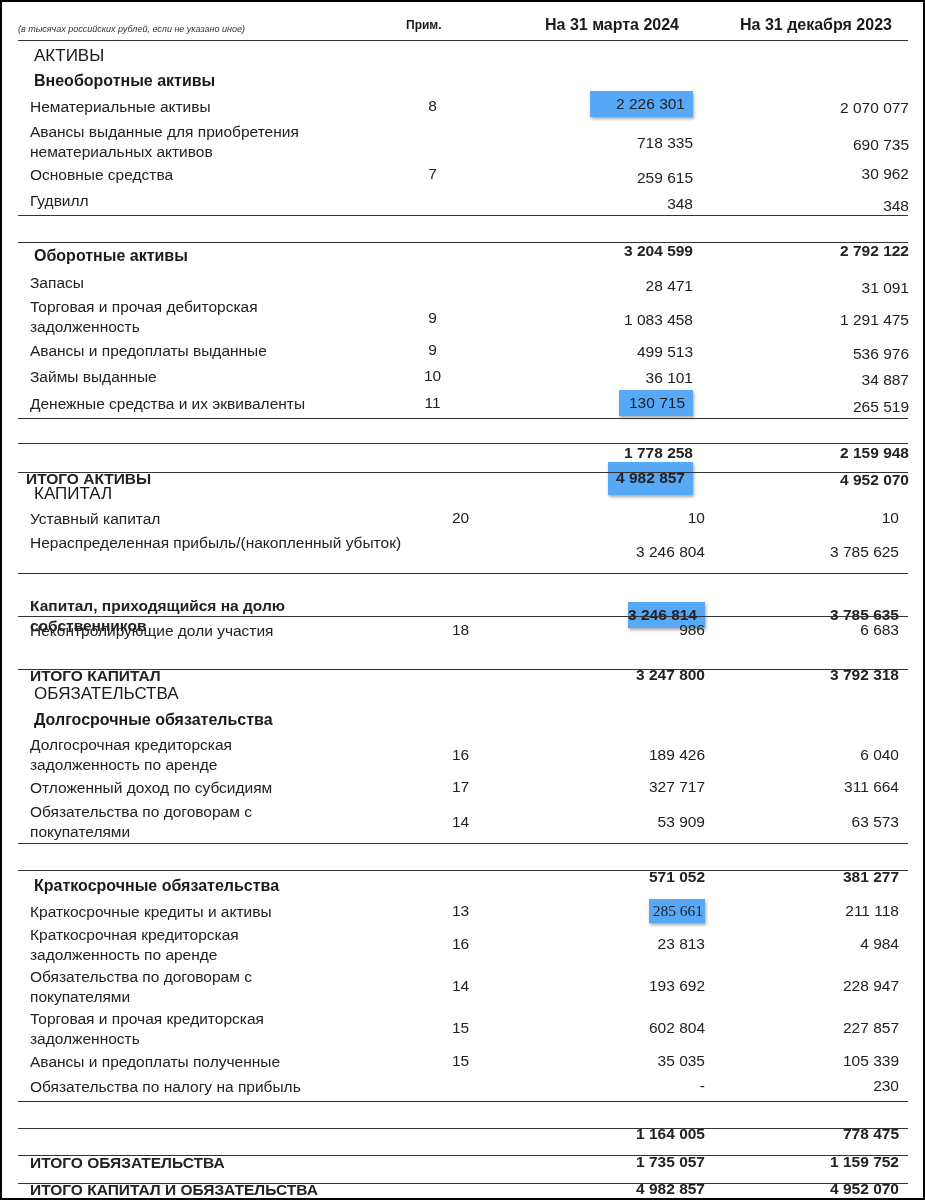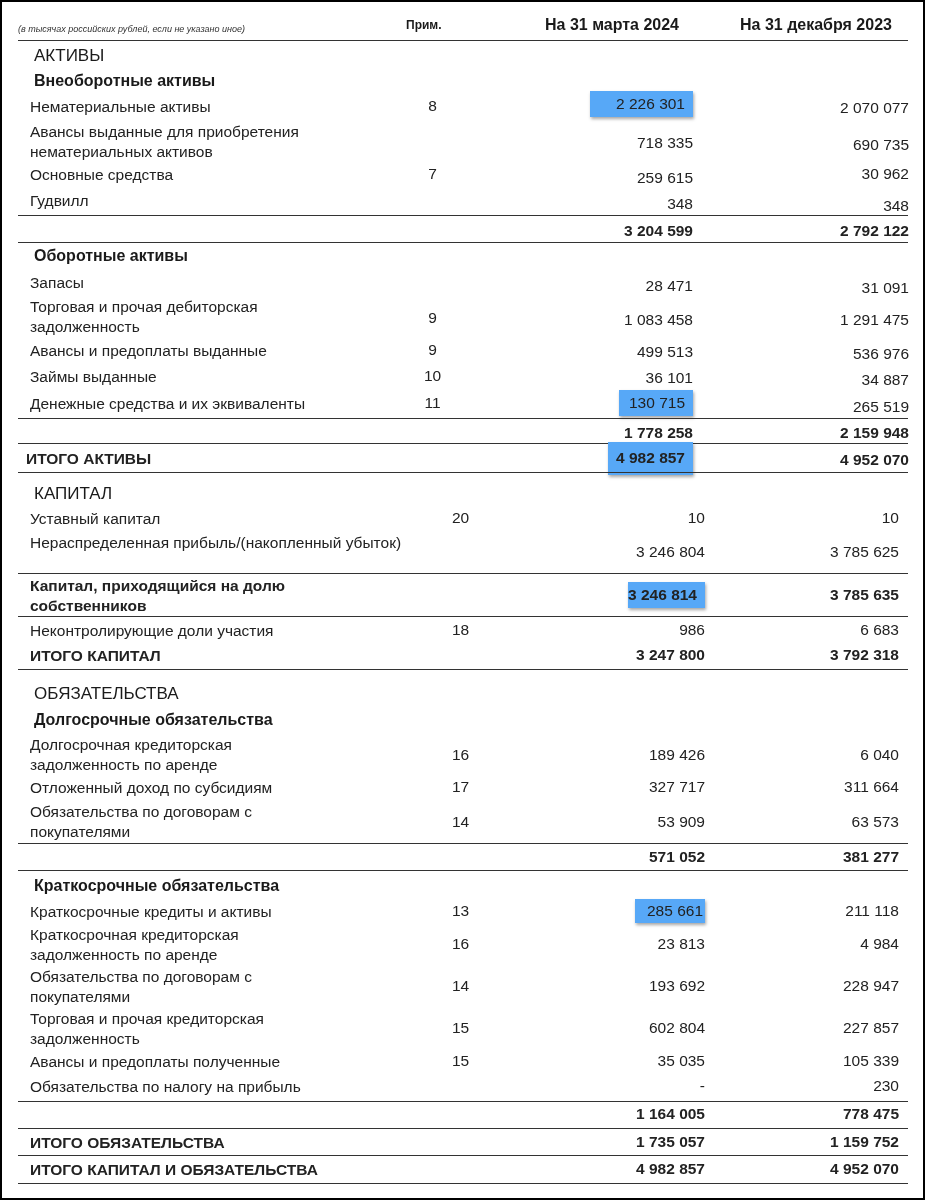--- a/index.html
+++ b/index.html
@@ -20,21 +20,21 @@
   .hdr .prim { position: absolute; left: 406px; top: 4px; font-size: 12px; font-weight: bold; }
   .hdr .c1 { position: absolute; left: 545px; top: 2px; font-size: 16px; font-weight: bold; }
   .hdr .c2 { position: absolute; left: 740px; top: 2px; font-size: 16px; font-weight: bold; }
   .hline { position: absolute; left: 18px; width: 890px; height: 0; border-top: 1.5px solid #333; }
 
   .row { position: absolute; left: 0; width: 925px; font-size: 15.5px; color: #222; }
   .row .lbl { position: absolute; left: 30px; line-height: 20px; width: 380px; }
   .row .note { position: absolute; left: 410px; width: 45px; text-align: center; }
   .row .v1 { position: absolute; right: 232px; text-align: left; }
   .row .v2 { position: absolute; right: 16px; text-align: right; }
-  .row.bold .lbl, .row.bold .v1, .row.bold .v2 { font-weight: bold; }
+  .row.bold .lbl, .row.bold .v1, .row.bold .v2 { font-weight: bold; margin-top: 20px; }
   .sect { position: absolute; left: 34px; font-size: 16px; }
   .sect.b { font-weight: bold; }
   .hl {
     background: #57a8f7; padding: 4px 8px 4px 26px; box-shadow: 1px 2px 3px rgba(0,0,0,0.35);
   }
 </style>
 </head>
 <body>
 
 <div class="frame"></div>
@@ -178,21 +178,21 @@
 <div class="row bold" style="top:848px">
   <span class="v1" style="right:220px">571 052</span>
   <span class="v2" style="right:26px">381 277</span>
 </div>
 <div class="hline" style="top:870px"></div>
 
 <div class="sect b" style="top:877px">Краткосрочные обязательства</div>
 <div class="row" style="top:902px">
   <span class="lbl">Краткосрочные кредиты и активы</span>
   <span class="note" style="left:438px">13</span>
-  <span class="v1 hl" style="right: 220px; top: -3px; padding: 3px 2px 3px 12px; background: rgb(87, 168, 247);">285 661</span>
+  <span class="v1 hl" style="right: 220px; top: -3px; padding: 3px 2px 3px 4px; background: rgb(87, 168, 247); font-family: Liberation Serif, serif;">285 661</span>
   <span class="v2" style="right:26px">211 118</span>
 </div>
 <div class="row" style="top:925px">
   <span class="lbl" style="width:280px">Краткосрочная кредиторская задолженность по аренде</span>
   <span class="note" style="left:438px;top:10px">16</span>
   <span class="v1" style="right:220px;top:10px">23 813</span>
   <span class="v2" style="right:26px;top:10px">4 984</span>
 </div>
 <div class="row" style="top:967px">
   <span class="lbl" style="width:280px">Обязательства по договорам с покупателями</span>

